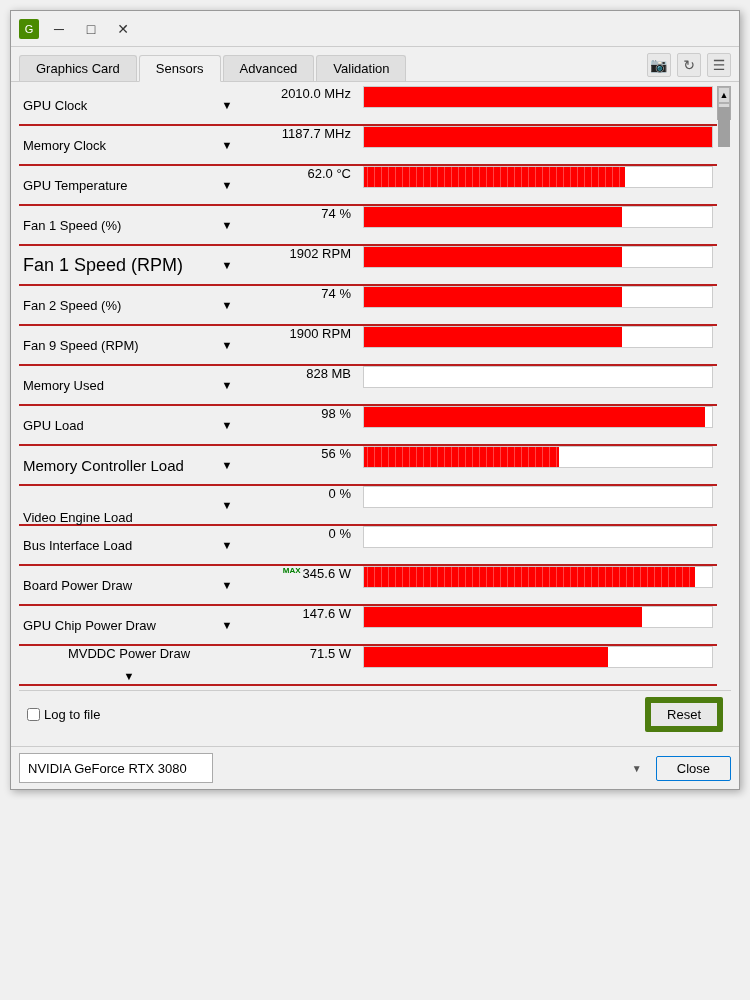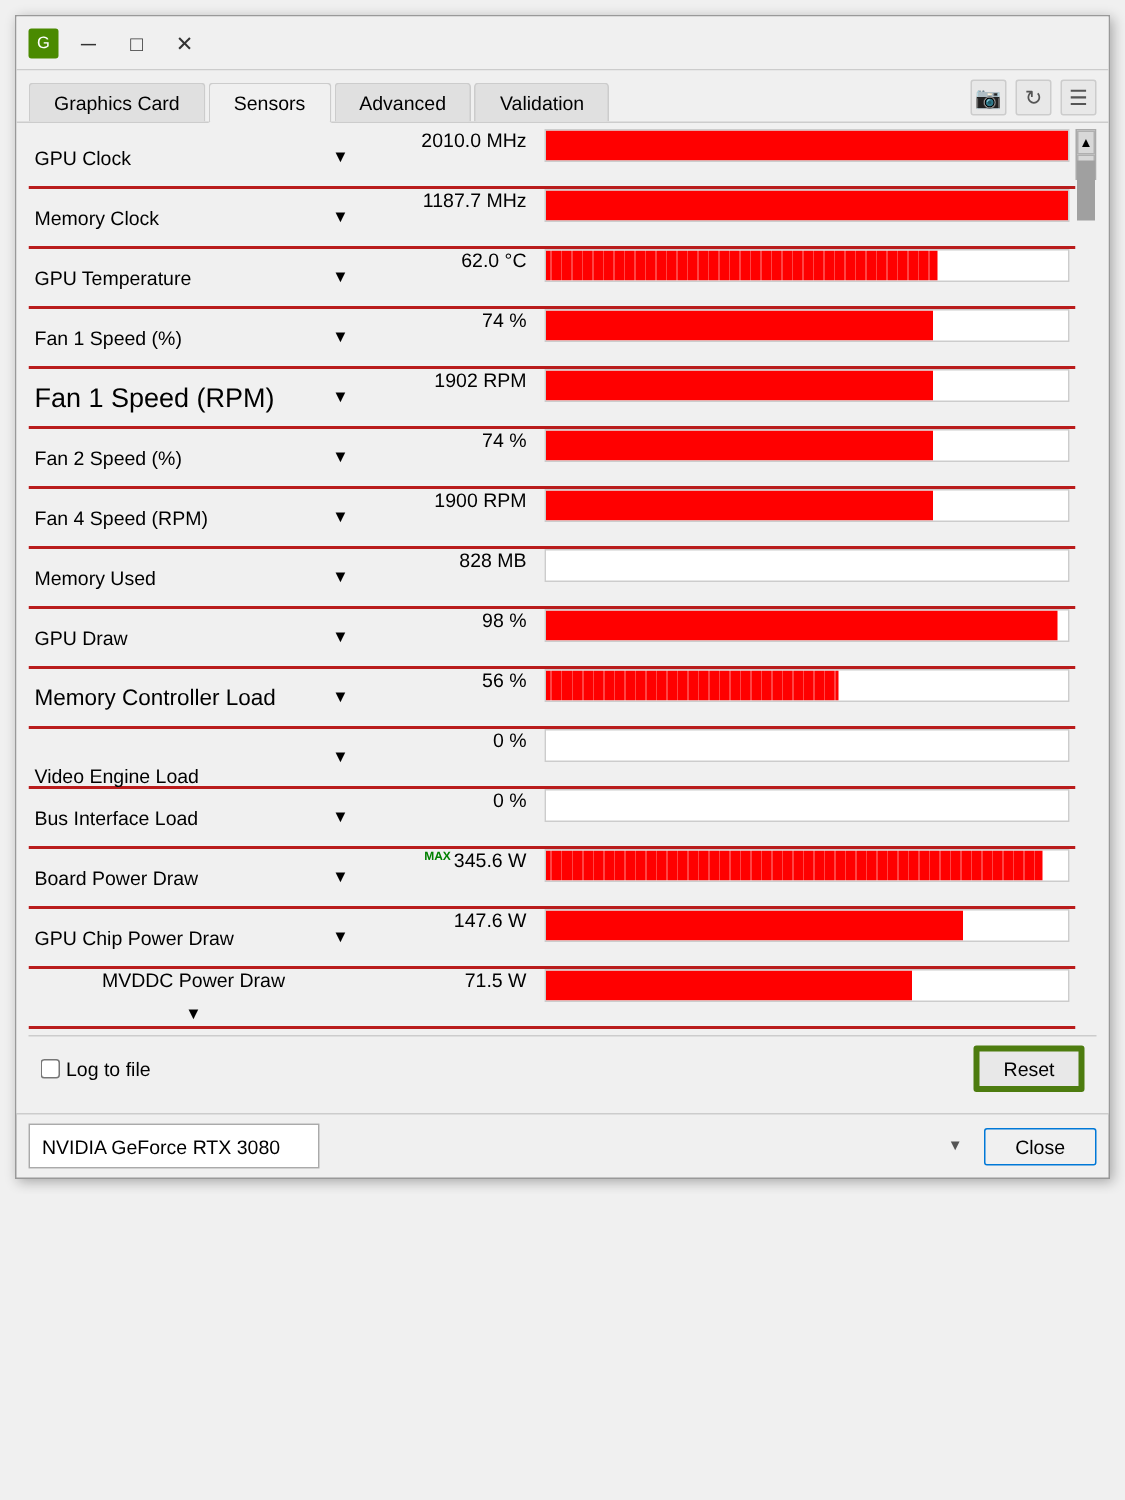--- a/index.html
+++ b/index.html
@@ -157,21 +157,21 @@
     .checkbox-label {
       display: flex;
       align-items: center;
       gap: 4px;
       font-size: 13px;
     }
     .checkbox-label input { cursor: pointer; }
     .reset-btn {
       margin-left: auto;
       padding: 4px 16px;
-      border: 4px solid #4d7c0f;
+      border: 6px solid #4d7c0f;
       background: #e8e8e8;
       cursor: pointer;
       font-size: 13px;
       border-radius: 2px;
     }
 
     .footer {
       display: flex;
       align-items: center;
       padding: 6px 8px;
@@ -310,21 +310,21 @@
             </div>
             <div style="width: 120px; text-align: right; padding: 0px 8px; font-size: 13px; flex-shrink: 0;">74 %</div>
             <div style="flex: 1 1 0%; padding: 0px 4px;">
               <div style="width: 100%; height: 22px; background: rgb(255, 255, 255); border: 1px solid rgb(204, 204, 204); overflow: hidden;">
                 <div style="height: 100%; width: 74%; background: rgb(255, 0, 0);"></div>
               </div>
             </div>
           </div>
           <div class="sensor-row">
             <div style="width: 220px; display: flex; align-items: center; padding: 0px 4px; flex-shrink: 0;">
-              <span style="flex: 1 1 0%; font-size: 13px;">Fan 4 Speed (RPM)</span>
+              <span style="flex: 1 1 0%; font-size: 13px;">Fan 9 Speed (RPM)</span>
               <span style="width: 16px; height: 16px; display: flex; align-items: center; justify-content: center; font-size: 11px; cursor: pointer; flex-shrink: 0;">▼</span>
             </div>
             <div style="width: 120px; text-align: right; padding: 0px 8px; font-size: 13px; flex-shrink: 0;">1900 RPM</div>
             <div style="flex: 1 1 0%; padding: 0px 4px;">
               <div style="width: 100%; height: 22px; background: rgb(255, 255, 255); border: 1px solid rgb(204, 204, 204); overflow: hidden;">
                 <div style="height: 100%; width: 74%; background: rgb(255, 0, 0);"></div>
               </div>
             </div>
           </div>
           <div class="sensor-row">
@@ -334,21 +334,21 @@
             </div>
             <div style="width: 120px; text-align: right; padding: 0px 8px; font-size: 13px; flex-shrink: 0;">828 MB</div>
             <div style="flex: 1 1 0%; padding: 0px 4px;">
               <div style="width: 100%; height: 22px; background: rgb(255, 255, 255); border: 1px solid rgb(204, 204, 204); overflow: hidden;">
                 <div style="height: 100%; width: 0px; background: transparent;"></div>
               </div>
             </div>
           </div>
           <div class="sensor-row">
             <div style="width: 220px; display: flex; align-items: center; padding: 0px 4px; flex-shrink: 0;">
-              <span style="flex: 1 1 0%; font-size: 13px;">GPU Draw</span>
+              <span style="flex: 1 1 0%; font-size: 13px;">GPU Load</span>
               <span style="width: 16px; height: 16px; display: flex; align-items: center; justify-content: center; font-size: 11px; cursor: pointer; flex-shrink: 0;">▼</span>
             </div>
             <div style="width: 120px; text-align: right; padding: 0px 8px; font-size: 13px; flex-shrink: 0;">98 %</div>
             <div style="flex: 1 1 0%; padding: 0px 4px;">
               <div style="width: 100%; height: 22px; background: rgb(255, 255, 255); border: 1px solid rgb(204, 204, 204); overflow: hidden;">
                 <div style="height: 100%; width: 98%; background: rgb(255, 0, 0);"></div>
               </div>
             </div>
           </div>
           <div class="sensor-row">

